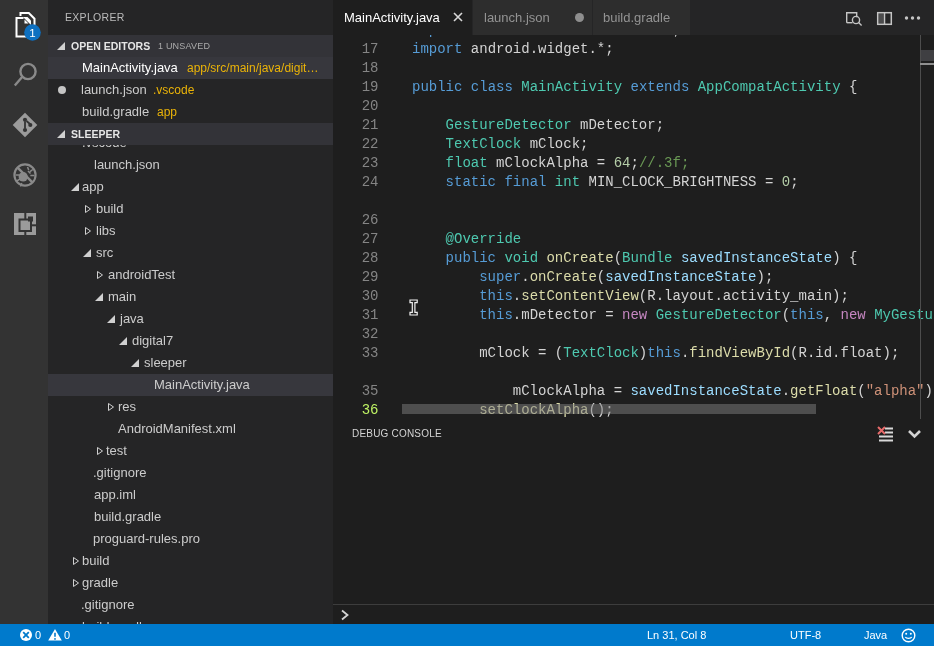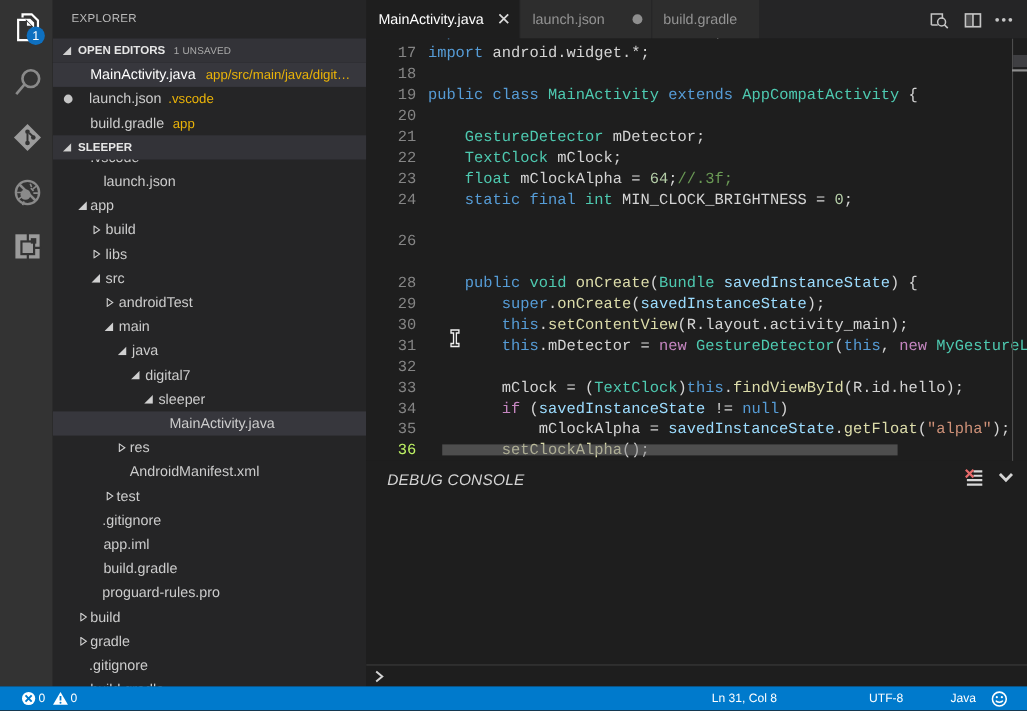--- a/index.html
+++ b/index.html
@@ -22,21 +22,21 @@
 
   
   #tabbar { left:333px; top:0; width:601px; height:35px; background:#252526; }
   .tab { position:absolute; top:0; height:35px; line-height:35px; font-size:13px; }
 
   
   #editor { left:333px; top:35px; width:601px; height:384px; background:#1e1e1e; overflow:hidden;
             font-family:"Liberation Mono", monospace; font-size:14px; }
   .cl { position:absolute; left:0; width:601px; height:19px; line-height:19px; white-space:pre; }
   .ln { position:absolute; left:0; width:45.5px; text-align:right; color:#858585; }
-  .ct { position:absolute; left:56px; }
+  .ct { position:absolute; left:79px; }
   .k { color:#569cd6; } .t { color:#4ec9b0; } .f { color:#dcdcaa; }
   .v { color:#9cdcfe; } .n { color:#b5cea8; } .s { color:#ce9178; }
   .c { color:#6a9955; } .p { color:#c586c0; } .w { color:#d4d4d4; }
 
   
   #panel { left:333px; top:419px; width:601px; height:205px; background:#1e1e1e; }
 
   
   #status { left:0; top:624px; width:934px; height:22px; background:#007acc; color:#ffffff; font-size:11px; line-height:22px; }
 </style>
@@ -267,42 +267,42 @@
   <div class="cl" style="top:-14.5px;"><span class="ln">16</span><span class="ct"><span class="k">import</span><span class="w"> android.view.MotionEvent;</span></span></div>
   <div class="cl" style="top:4.5px;"><span class="ln">17</span><span class="ct"><span class="k">import</span><span class="w"> android.widget.*;</span></span></div>
   <div class="cl" style="top:23.5px;"><span class="ln">18</span></div>
   <div class="cl" style="top:42.5px;"><span class="ln">19</span><span class="ct"><span class="k">public</span><span class="w"> </span><span class="k">class</span><span class="w"> </span><span class="t">MainActivity</span><span class="w"> </span><span class="k">extends</span><span class="w"> </span><span class="t">AppCompatActivity</span><span class="w"> {</span></span></div>
   <div class="cl" style="top:61.5px;"><span class="ln">20</span></div>
   <div class="cl" style="top:80.5px;"><span class="ln">21</span><span class="ct"><span class="w">    </span><span class="t">GestureDetector</span><span class="w"> mDetector;</span></span></div>
   <div class="cl" style="top:99.5px;"><span class="ln">22</span><span class="ct"><span class="w">    </span><span class="t">TextClock</span><span class="w"> mClock;</span></span></div>
   <div class="cl" style="top:118.5px;"><span class="ln">23</span><span class="ct"><span class="w">    </span><span class="t">float</span><span class="w"> mClockAlpha = </span><span class="n">64</span><span class="w">;</span><span class="c">//.3f;</span></span></div>
   <div class="cl" style="top:137.5px;"><span class="ln">24</span><span class="ct"><span class="w">    </span><span class="k">static</span><span class="w"> </span><span class="k">final</span><span class="w"> </span><span class="t">int</span><span class="w"> MIN_CLOCK_BRIGHTNESS = </span><span class="n">0</span><span class="w">;</span></span></div>
   <div class="cl" style="top:175.5px;"><span class="ln">26</span></div>
+  <div class="cl" style="top:194.5px;"><span class="ln">27</span><span class="ct"><span class="w">    </span><span class="t">@Override</span></span></div>
   <div class="cl" style="top:213.5px;"><span class="ln">28</span><span class="ct"><span class="w">    </span><span class="k">public</span><span class="w"> </span><span class="t">void</span><span class="w"> </span><span class="f">onCreate</span><span class="w">(</span><span class="t">Bundle</span><span class="w"> </span><span class="v">savedInstanceState</span><span class="w">) {</span></span></div>
   <div class="cl" style="top:232.5px;"><span class="ln">29</span><span class="ct"><span class="w">        </span><span class="k">super</span><span class="w">.</span><span class="f">onCreate</span><span class="w">(</span><span class="v">savedInstanceState</span><span class="w">);</span></span></div>
   <div class="cl" style="top:251.5px;"><span class="ln">30</span><span class="ct"><span class="w">        </span><span class="k">this</span><span class="w">.</span><span class="f">setContentView</span><span class="w">(R.layout.activity_main);</span></span></div>
   <div class="cl" style="top:270.5px;"><span class="ln">31</span><span class="ct"><span class="w">        </span><span class="k">this</span><span class="w">.mDetector = </span><span class="p">new</span><span class="w"> </span><span class="t">GestureDetector</span><span class="w">(</span><span class="k">this</span><span class="w">, </span><span class="p">new</span><span class="w"> </span><span class="t">MyGestureListener</span></span></div>
   <div class="cl" style="top:289.5px;"><span class="ln">32</span></div>
-  <div class="cl" style="top:308.5px;"><span class="ln">33</span><span class="ct"><span class="w">        mClock = (</span><span class="t">TextClock</span><span class="w">)</span><span class="k">this</span><span class="w">.</span><span class="f">findViewById</span><span class="w">(R.id.hello);</span></span></div>
-  <div class="cl" style="top:327.5px;"><span class="ln">34</span><span class="ct"><span class="w">        </span><span class="p">if</span><span class="w"> (</span><span class="v">savedInstanceState</span><span class="w"> != </span><span class="k">null</span><span class="w">)</span></span></div>
+  <div class="cl" style="top:308.5px;"><span class="ln">33</span><span class="ct"><span class="w">        mClock = (</span><span class="t">TextClock</span><span class="w">)</span><span class="k">this</span><span class="w">.</span><span class="f">findViewById</span><span class="w">(R.id.float);</span></span></div>
   <div class="cl" style="top:346.5px;padding-left:32px;"><span class="ln">35</span><span class="ct"><span class="w">            mClockAlpha = </span><span class="v">savedInstanceState</span><span class="w">.</span><span class="f">getFloat</span><span class="w">(</span><span class="s">"alpha"</span><span class="w">);</span></span></div>
   <div class="cl" style="top:365.5px;"><span class="ln" style="color:#bef264;">36</span><span class="ct"><span class="w">        </span><span class="f">setClockAlpha</span><span class="w">();</span></span></div>
 
   <div style="position:absolute;left:69px;top:369px;width:414px;height:10px;background:rgba(125,125,125,0.5);z-index:5;"></div>
 
   <div style="position:absolute;left:587px;top:0;width:1px;height:384px;background:#4d4d4d;z-index:6;"></div>
   <div style="position:absolute;left:588px;top:15px;width:13px;height:11px;background:#3f3f42;z-index:6;"></div>
   <div style="position:absolute;left:587px;top:27.5px;width:14px;height:2.5px;background:#8f8f8f;z-index:6;"></div>
 
   <svg style="position:absolute;left:76px;top:264px;z-index:7;" width="12" height="20" xmlns="http://www.w3.org/2000/svg">
     <path d="M1 1 h7.2 v2.7 h-2.3 v9.6 h2.3 v2.7 h-7.2 v-2.7 h2.3 v-9.6 h-2.3 z" fill="#222222" stroke="#f0f0f0" stroke-width="1.2" stroke-linejoin="miter"></path>
   </svg>
 </div>
 <div id="panel" class="abs">
-  <div style="position:absolute;left:19px;top:9px;font-size:14px;color:#d4d4d4;letter-spacing:0.2px;font-style:italic;">DEBUG CONSOLE</div>
+  <div style="position:absolute;left:19px;top:9px;font-size:10px;color:#d4d4d4;letter-spacing:0.2px;">DEBUG CONSOLE</div>
 
   <svg style="position:absolute;left:544px;top:7px;" width="18" height="18" xmlns="http://www.w3.org/2000/svg">
     <g stroke="#d8d8d8" stroke-width="2" fill="none">
       <path d="M8 2.5 h8 M8 6.5 h8 M2 10.5 h14 M2 14.5 h14"></path>
     </g>
     <path d="M1 1 L8 8 M8 1 L1 8" stroke="#e66a6a" stroke-width="2"></path>
   </svg>
 
   <svg style="position:absolute;left:574px;top:10px;" width="16" height="12" xmlns="http://www.w3.org/2000/svg">
     <path d="M2 2 L7.5 7.5 L13 2" stroke="#d4d4d4" stroke-width="2.6" fill="none"></path>

